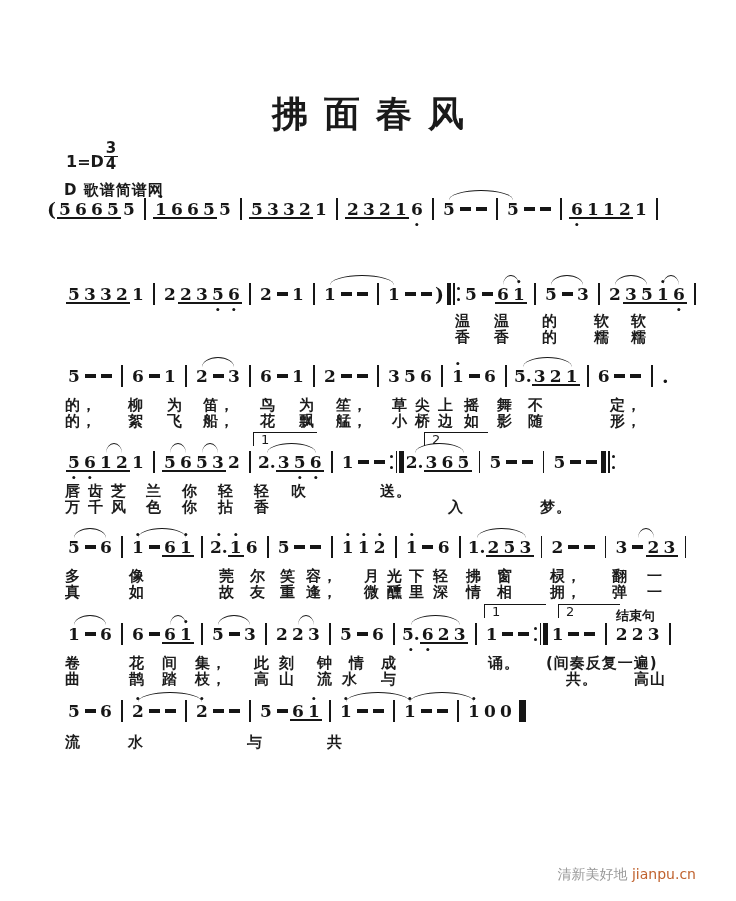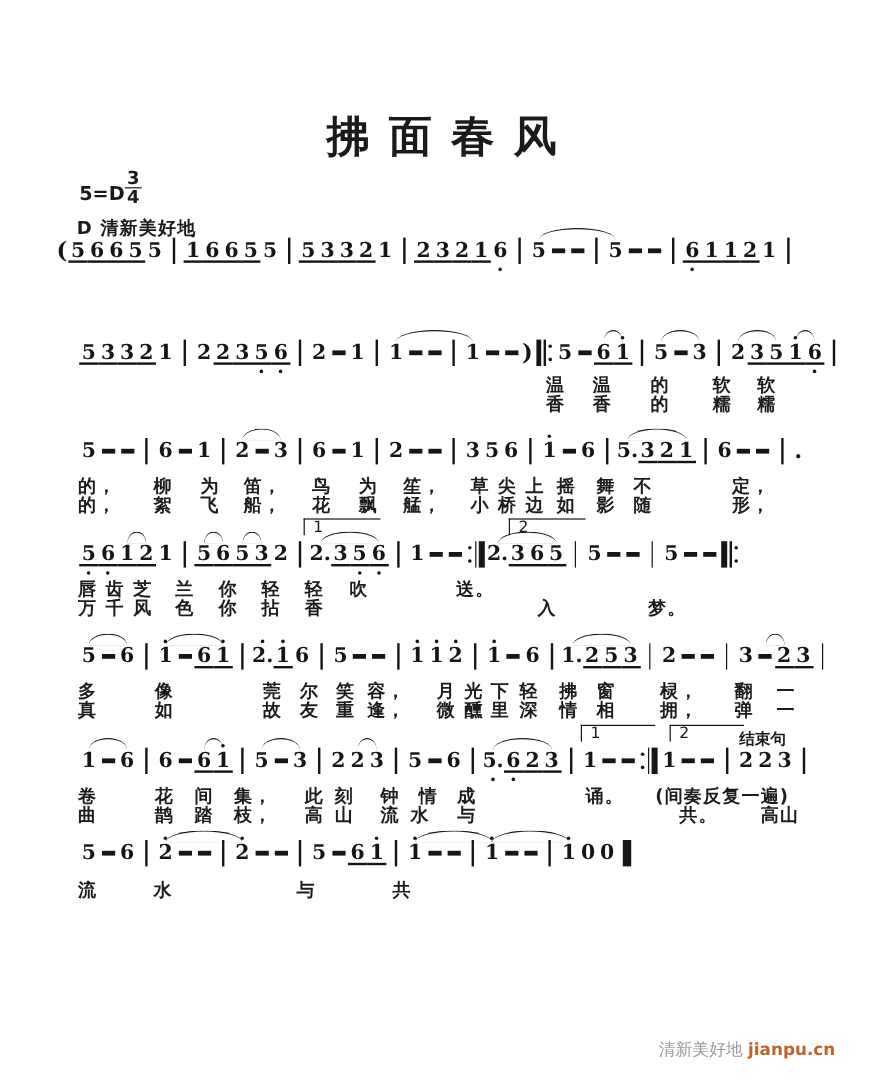--- a/index.html
+++ b/index.html
@@ -39,33 +39,33 @@
   .rep .rd::before{top:4px;} .rep .rd::after{bottom:4px;}
   .p{min-width:11px;font-size:19px;}
   .arc{position:absolute;top:-6px;height:9px;border-top:1.8px solid #161616;
        border-radius:50% 50% 0 0 / 100% 100% 0 0;}
   .volta{position:absolute;top:-17px;height:14px;border-top:1.6px solid #161616;
          border-left:1.6px solid #161616;font-size:13px;line-height:13px;
          padding-left:7px;box-sizing:border-box;}
   .annot{position:absolute;font-size:13px;font-weight:bold;white-space:nowrap;}
   .lyr{position:absolute;font-size:15px;font-weight:bold;color:#1c1c1c;white-space:nowrap;letter-spacing:1px;}
   .watermark{position:absolute;right:40px;top:866px;font-size:14px;}
-  .wm-site{color:#9a9a9a;} .wm-url{color:#c0622e;font-weight:bold;}
+  .wm-site{color:#9a9a9a;} .wm-url{color:#c0622e;font-weight:normal;}
 </style>
 </head>
 <body>
 
 <div class="page">
   <div class="title">拂面春风</div>
-  <div class="keysig">5=D</div>
+  <div class="keysig">1=D</div>
   <div class="frac">
     <span class="num">3</span>
     <span class="den">4</span>
   </div>
-  <div class="tempo">D 清新美好地</div>
+  <div class="tempo">D 歌谱简谱网</div>
 
   <div>
       <div class="line" style="top: 196px;">
         <div class="notes" style="margin-left: 46px;">
           <span class="tk p">(</span>
           <span class="tk n u">5</span>
           <span class="tk n u">6</span>
           <span class="tk n u">6</span>
           <span class="tk n u">5</span>
           <span class="tk n">5</span>

